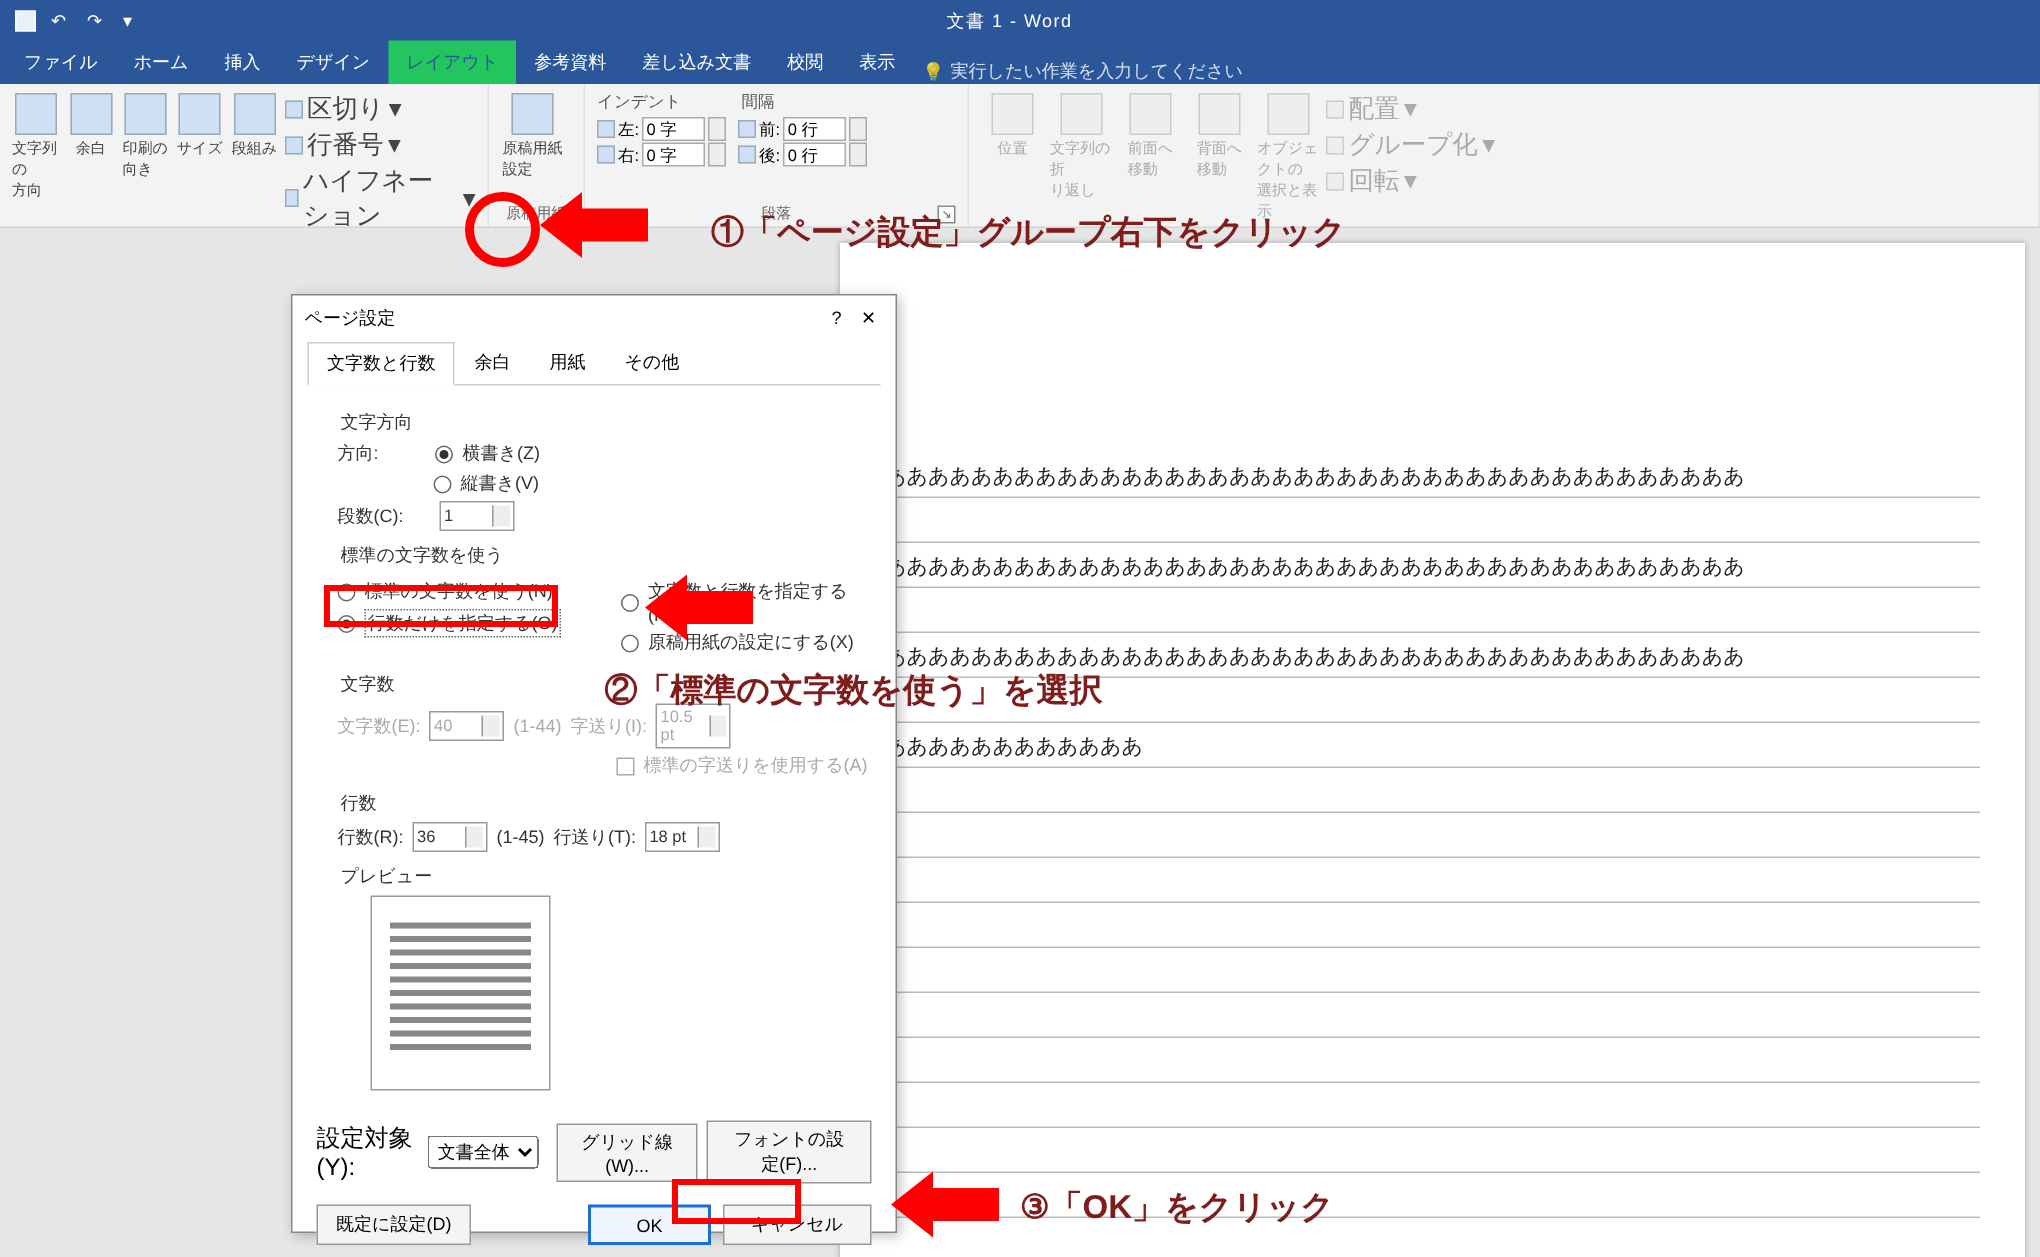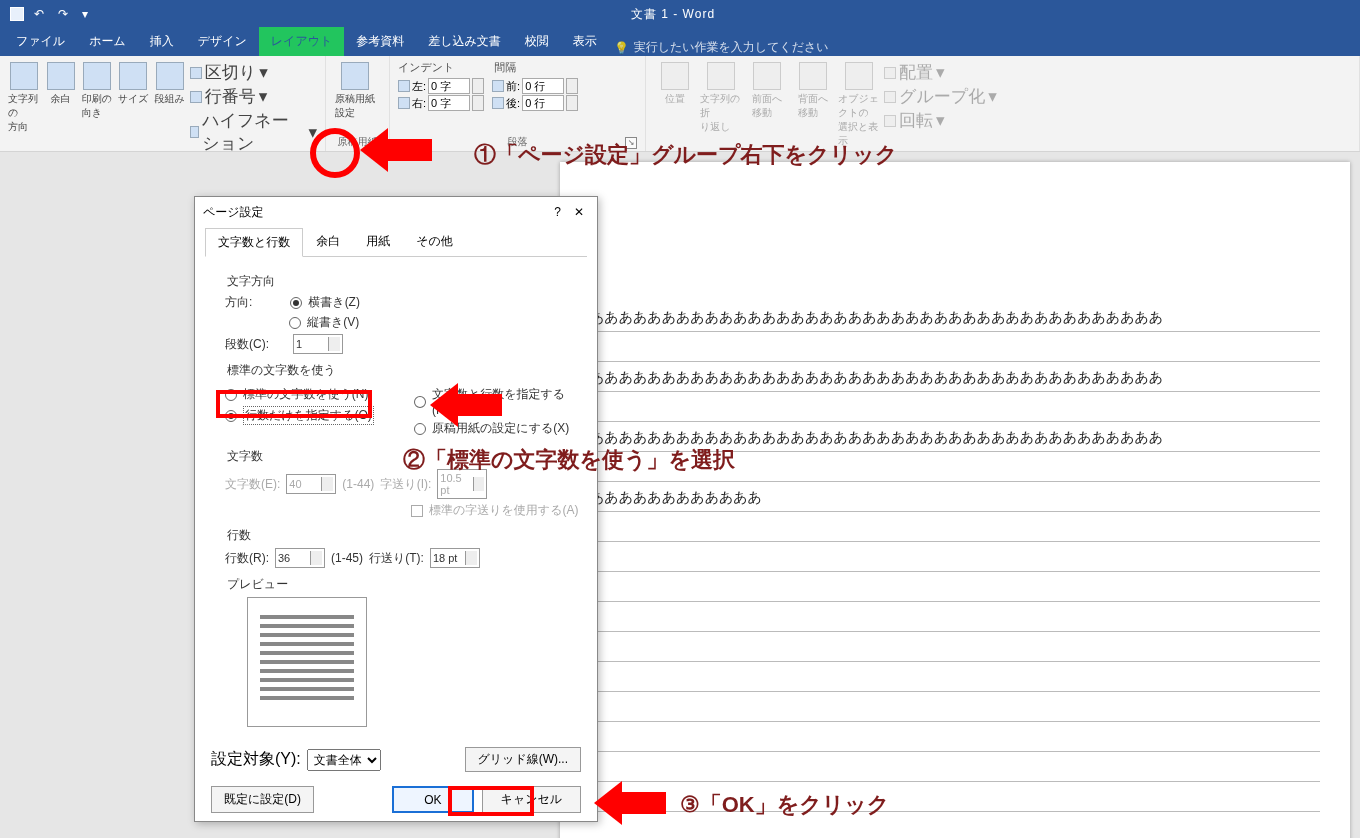--- a/index.html
+++ b/index.html
@@ -363,20 +363,21 @@
         <div class="pl"></div>
         <div class="pl"></div>
     </div>
   </div>
 
   <div class="dlg-foot-row">
     <span>設定対象(Y):</span>
     <select class="apply-sel"><option>文書全体</option></select>
     <span style="flex:1"></span>
     <button class="dlg-btn">グリッド線(W)...</button>
+    <button class="dlg-btn">フォントの設定(F)...</button>
   </div>
 
   <div class="dlg-bottom">
     <button class="dlg-btn">既定に設定(D)</button>
     <div style="display:flex;gap:8px">
       <button class="ok-btn">OK</button>
       <button class="cancel-btn">キャンセル</button>
     </div>
   </div>
 </div>

